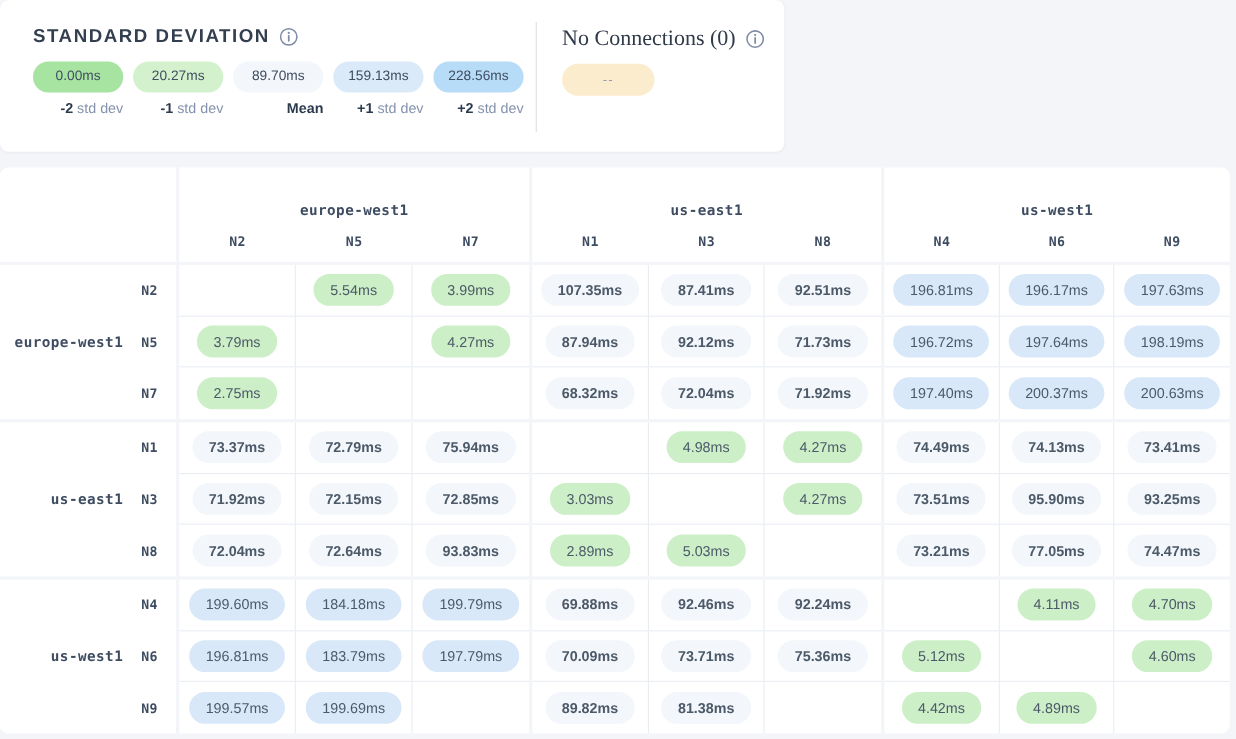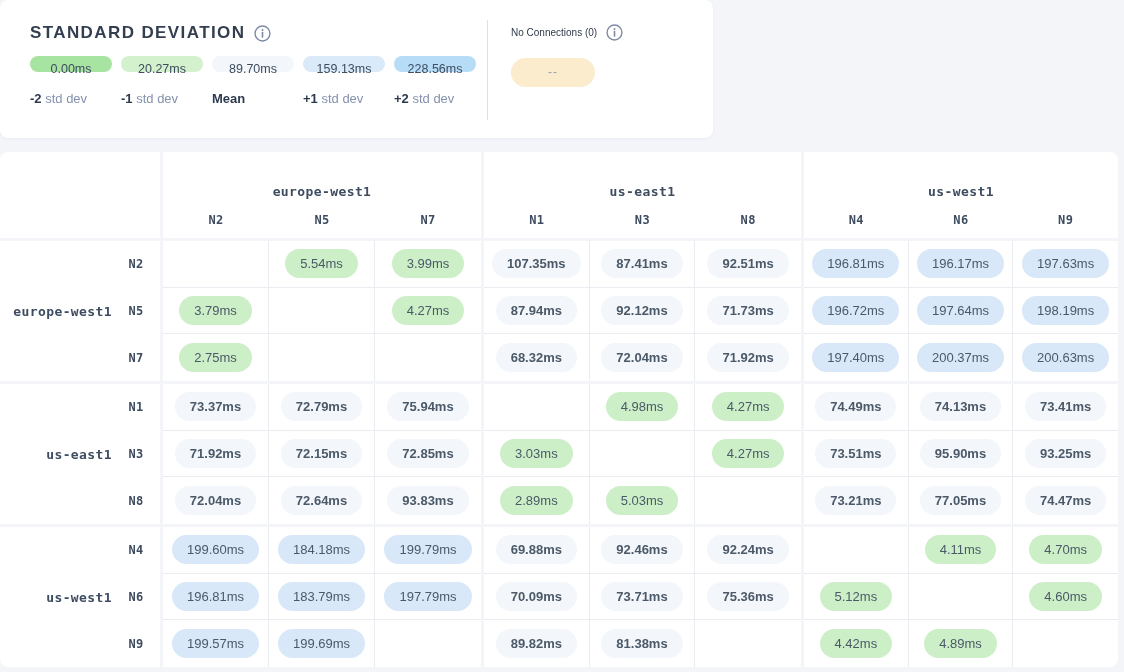--- a/index.html
+++ b/index.html
@@ -22,34 +22,34 @@
     box-shadow:0 1px 3px rgba(40,50,70,.05);
   }
   .legend-title-row{position:absolute; left:30px; top:23px; display:flex; align-items:center; gap:9px;}
   .legend-title{
     font-size:17px; font-weight:700; letter-spacing:1.4px; color:var(--title-text);
   }
   .info-icon{width:17px; height:17px; color:#7e8ba6; display:inline-flex; cursor:pointer;}
   .info-icon svg{width:100%; height:100%;}
   .legend-pills{position:absolute; left:30px; top:56px; display:flex; gap:9px;}
   .lpill{
-    width:82px; height:16px; line-height:27px; border-radius:14px;
+    width:82px; height:28px; line-height:27px; border-radius:14px;
     text-align:center; font-size:12.5px; color:#3f4d60;
   }
   .tone-green-strong{background:var(--green-strong);}
   .tone-green-light{background:var(--green-light);}
   .tone-neutral{background:var(--neutral);}
   .tone-blue-light{background:var(--blue-light);}
   .tone-blue-strong{background:var(--blue-strong);}
   .legend-labels{position:absolute; left:30px; top:91px; display:flex; gap:9px;}
-  .llabel{width:82px; text-align:left; font-size:13px; white-space:nowrap; color:var(--muted-text);}
+  .llabel{width:82px; text-align:right; font-size:13px; white-space:nowrap; color:var(--muted-text);}
   .llabel b{color:#2c3a4d; font-weight:700;}
   .v-divider{position:absolute; left:487px; top:20px; width:1px; height:100px; background:var(--divider);}
   .no-conn-title-row{position:absolute; left:511px; top:24px; display:flex; align-items:center; gap:9px;}
-  .no-conn-title{font-size:10px; color:#303a49;}
+  .no-conn-title{font-size:20px; color:#303a49;font-family:Liberation Serif, serif;}
   .no-conn-pill{
     position:absolute; left:511px; top:58px; width:84px; height:29px; line-height:29px;
     border-radius:15px; background:var(--peach); text-align:center;
     font-size:12px; letter-spacing:1px; color:#9aa0ab;
   }
   
   .matrix{
     position:absolute; left:0; top:152px; width:1118px; height:515px;
     display:grid; grid-template-columns:160px 318px 317px 314px;
     grid-template-rows:86px 140px 140px 140px; gap:3px;

